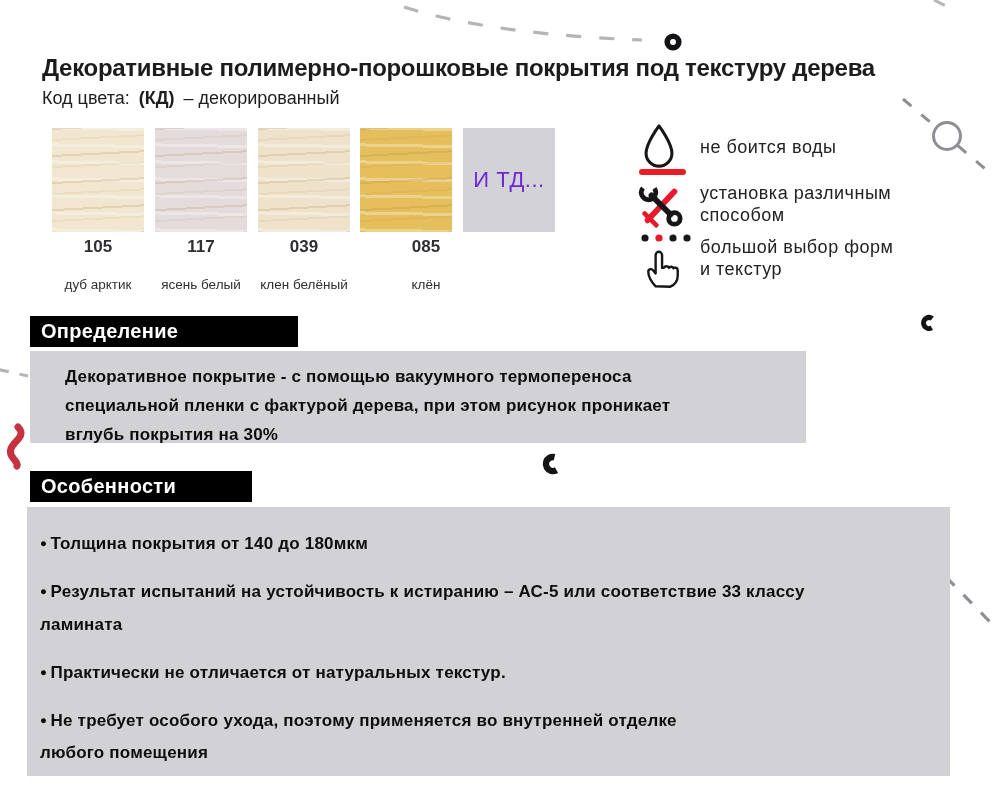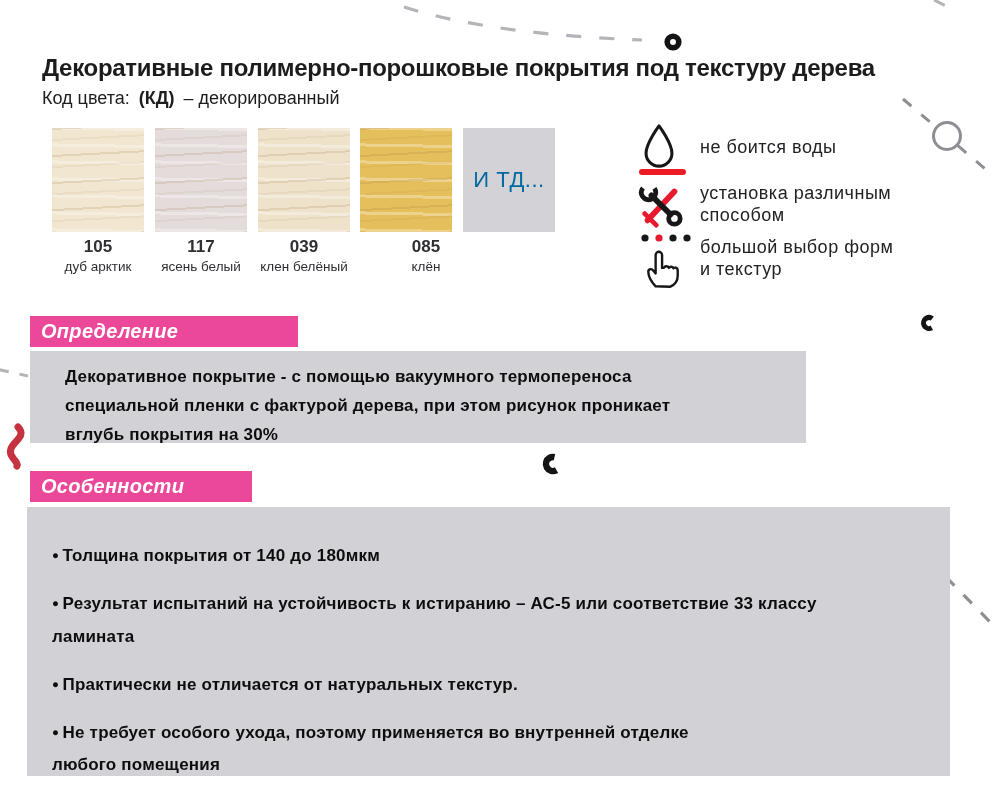--- a/index.html
+++ b/index.html
@@ -14,42 +14,42 @@
 
   
   .swatch{position:absolute;top:128px;width:92px;height:104px;background:#eee;}
   .swatch::after{content:"";position:absolute;inset:0;
     background:
       repeating-linear-gradient(177deg, rgba(146,106,52,0.16) 0 2px, transparent 2px 11px,
         rgba(146,106,52,0.08) 11px 13px, transparent 13px 27px),
       repeating-linear-gradient(181deg, rgba(255,255,255,0.30) 0 3px, transparent 3px 17px);}
   .itd-box{left:463px;top:128px;width:92px;height:104px;background:#d2d2d7;
     display:flex;align-items:center;justify-content:center;font-size:22px;font-weight:500;
-    letter-spacing:0.5px;color:#0369a1;}
+    letter-spacing:0.5px;color:#6d28d9;}
   .swatch-label{top:237px;width:92px;text-align:center;line-height:1.15;}
   .swatch-label .code{font-size:17px;font-weight:600;color:#2e2e33;}
-  .swatch-label .nm{font-size:13.5px;color:#2e2e33;margin-top:2px;}
+  .swatch-label .nm{font-size:13.5px;color:#2e2e33;margin-top:20px;}
 
   
   .benefit{position:absolute;left:638px;width:330px;}
   .benefit .label{margin-left:62px;display:flex;align-items:center;font-size:18px;font-weight:500;
     letter-spacing:0.5px;color:#222226;line-height:1.22;white-space:pre-line;}
   .drop-underline{position:absolute;left:1px;top:47px;width:47px;height:5.5px;border-radius:3px;background:#ed1c24;}
 
   
-  .red-head{background:#ec4899;color:#fff;display:flex;align-items:center;
-    padding-left:11px;font-size:20px;font-weight:700;letter-spacing:0.3px;font-style:italic;}
+  .red-head{background:#000000;color:#fff;display:flex;align-items:center;
+    padding-left:11px;font-size:20px;font-weight:700;letter-spacing:0.3px;}
   .head-def{left:30px;top:316px;width:257px;height:31px;}
   .head-feat{left:30px;top:471px;width:211px;height:31px;}
   .panel{background:#d2d2d6;}
   .panel-def{left:30px;top:351px;width:753px;height:92px;padding-left:23px;}
   .def-body{margin:11px 0 0 12px;width:662px;font-size:17px;font-weight:700;line-height:1.72;
     letter-spacing:0.2px;color:#0d0d0d;}
   .panel-feat{left:27px;top:507px;width:923px;height:269px;}
-  .panel-feat ul{list-style:none;margin:12px;padding:21px 20px 0 13px;}
+  .panel-feat ul{list-style:none;margin:0;padding:21px 20px 0 13px;}
   .panel-feat li{font-size:17px;font-weight:700;line-height:1.9;margin-bottom:16px;
     letter-spacing:0.2px;color:#0d0d0d;white-space:pre-line;}
   .panel-feat li::before{content:"● ";font-size:11.5px;vertical-align:2px;}
 
   
   .deco{left:0;top:0;pointer-events:none;}
 </style>
 </head>
 <body>
 

